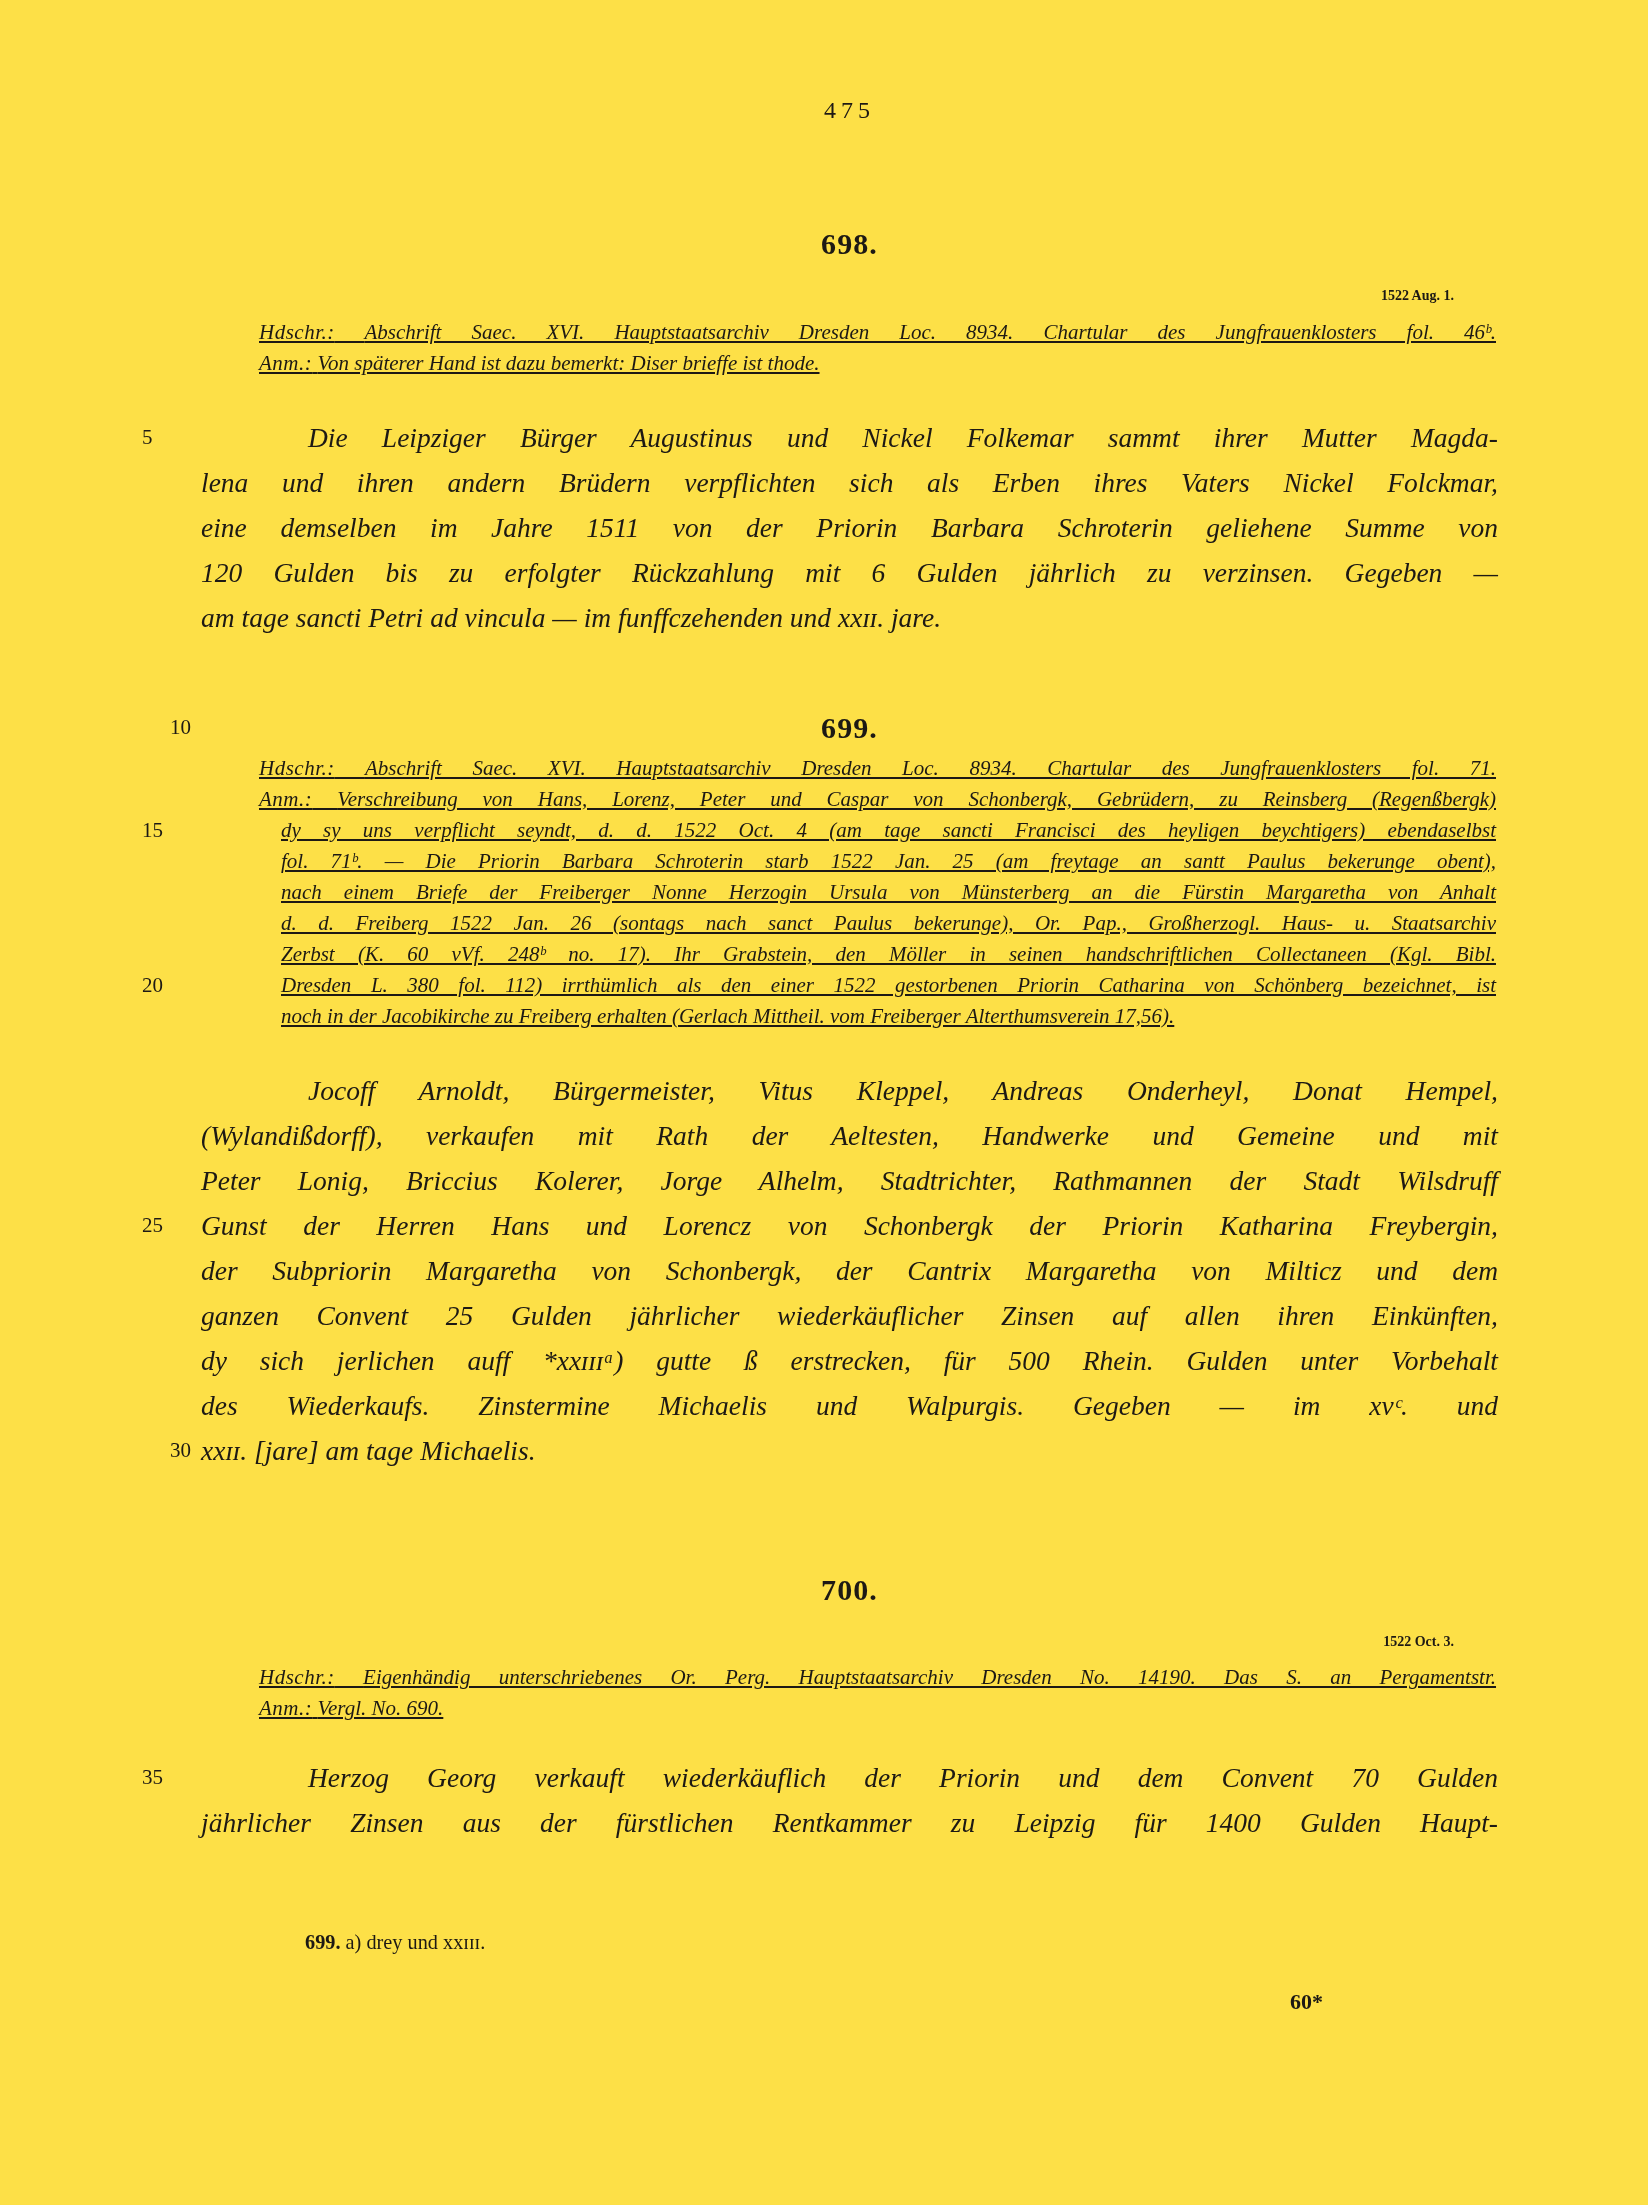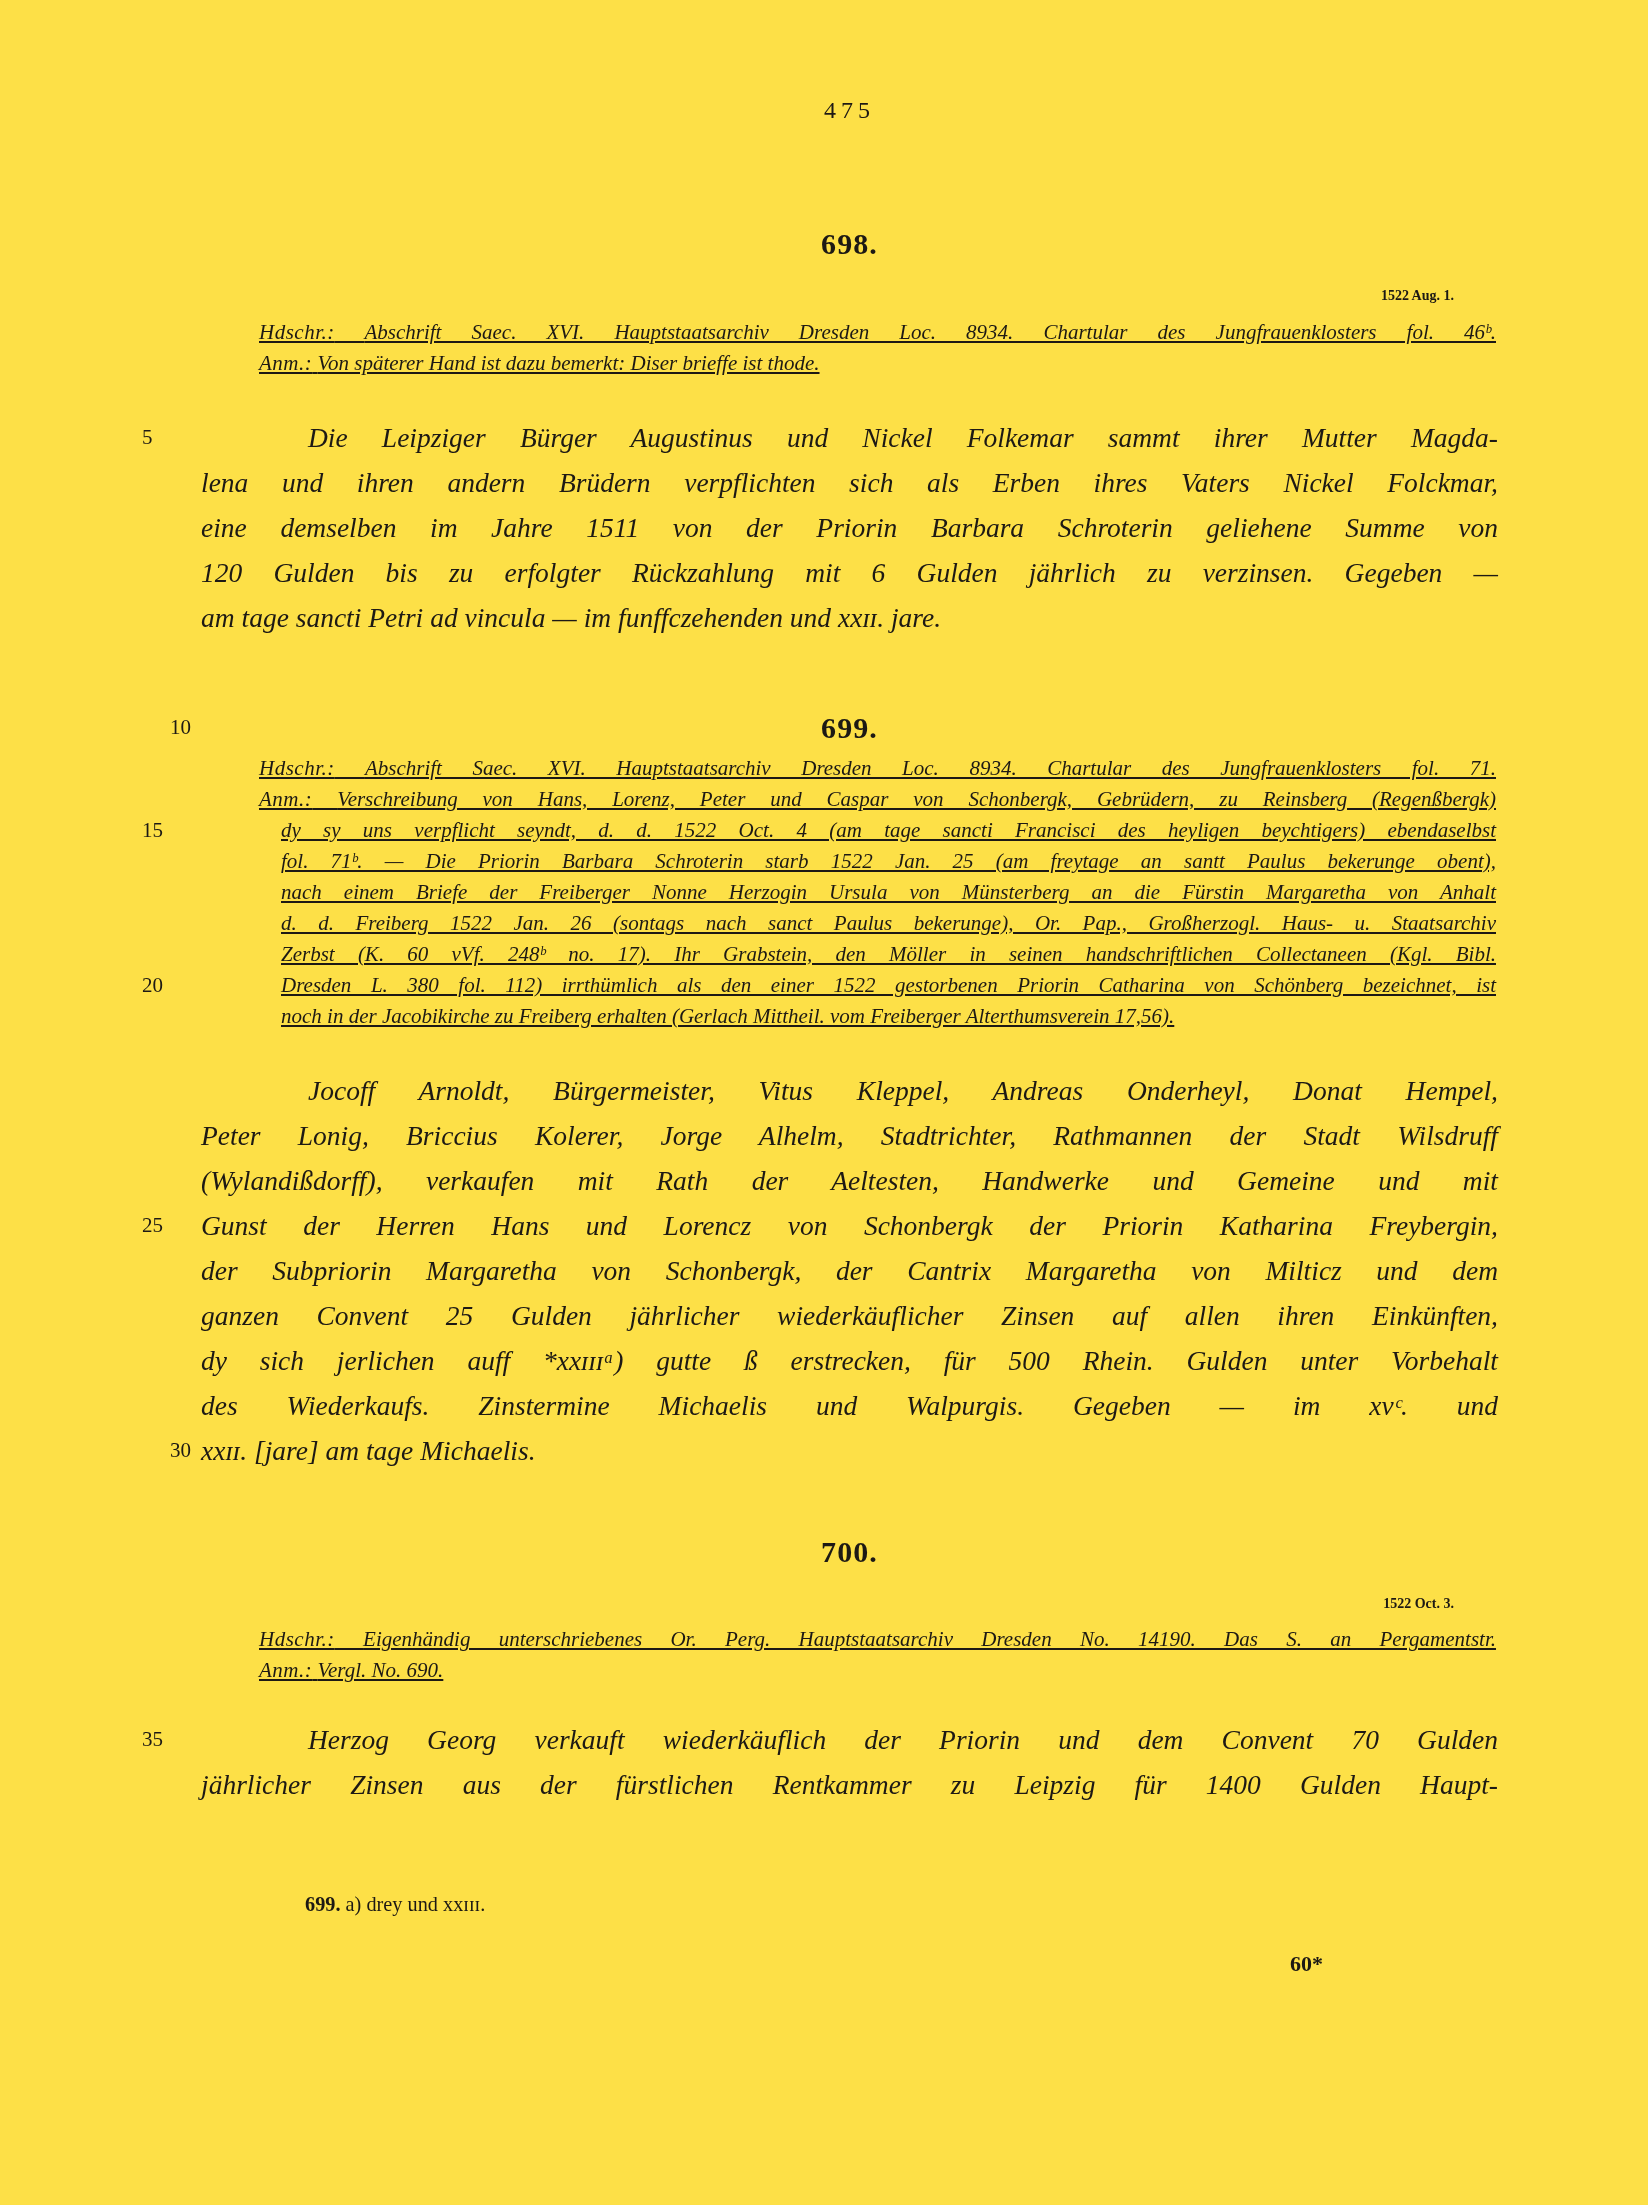--- a/index.html
+++ b/index.html
@@ -25,21 +25,21 @@
     text-align: center;
     font-size: 24px;
     line-height: 29px;
     letter-spacing: 5px;
     font-weight: 400;
   }
 
   
   section.entry { margin-top: 71px; }
   section.entry.first { margin-top: 102px; }
-  #e700 { margin-top: 62px; }
+  #e700 { margin-top: 100px; }
 
   .entry-no {
     position: relative;
     text-align: center;
     font-size: 30px;
     line-height: 33px;
     font-weight: 700;
     letter-spacing: 1.1px;
   }
 
@@ -150,22 +150,22 @@
       <div class="src-line cont just">fol. 71ᵇ. — Die Priorin Barbara Schroterin starb 1522 Jan. 25 (am freytage an santt Paulus bekerunge obent),</div>
       <div class="src-line cont just">nach einem Briefe der Freiberger Nonne Herzogin Ursula von Münsterberg an die Fürstin Margaretha von Anhalt</div>
       <div class="src-line cont just">d. d. Freiberg 1522 Jan. 26 (sontags nach sanct Paulus bekerunge), Or. Pap., Großherzogl. Haus- u. Staatsarchiv</div>
       <div class="src-line cont just">Zerbst (K. 60 vVf. 248ᵇ no. 17). Ihr Grabstein, den Möller in seinen handschriftlichen Collectaneen (Kgl. Bibl.</div>
       <div class="src-line cont just"><span class="lineno ln-b">20</span><span>Dresden L. 380 fol. 112) irrthümlich als den einer 1522 gestorbenen Priorin Catharina von Schönberg bezeichnet, ist</span></div>
       <div class="src-line cont">noch in der Jacobikirche zu Freiberg erhalten (Gerlach Mittheil. vom Freiberger Alterthumsverein 17,56).</div>
     </div>
 
     <div class="bodyp">
       <div class="body-line just ind">Jocoff Arnoldt, Bürgermeister, Vitus Kleppel, Andreas Onderheyl, Donat Hempel,</div>
+      <div class="body-line just">(Wylandißdorff), verkaufen mit Rath der Aeltesten, Handwerke und Gemeine und mit</div>
       <div class="body-line just">Peter Lonig, Briccius Kolerer, Jorge Alhelm, Stadtrichter, Rathmannen der Stadt Wilsdruff</div>
-      <div class="body-line just">(Wylandißdorff), verkaufen mit Rath der Aeltesten, Handwerke und Gemeine und mit</div>
       <div class="body-line just"><span class="lineno ln-a">25</span><span>Gunst der Herren Hans und Lorencz von Schonbergk der Priorin Katharina Freybergin,</span></div>
       <div class="body-line just">der Subpriorin Margaretha von Schonbergk, der Cantrix Margaretha von Milticz und dem</div>
       <div class="body-line just">ganzen Convent 25 Gulden jährlicher wiederkäuflicher Zinsen auf allen ihren Einkünften,</div>
       <div class="body-line just">dy sich jerlichen auff *xxɪɪɪᵃ) gutte ß erstrecken, für 500 Rhein. Gulden unter Vorbehalt</div>
       <div class="body-line just">des Wiederkaufs. Zinstermine Michaelis und Walpurgis. Gegeben — im xvᶜ. und</div>
       <div class="body-line"><span class="lineno ln-a">30</span><span>xxɪɪ. [jare] am tage Michaelis.</span></div>
     </div>
   </section>
 
   <section class="entry" id="e700">

